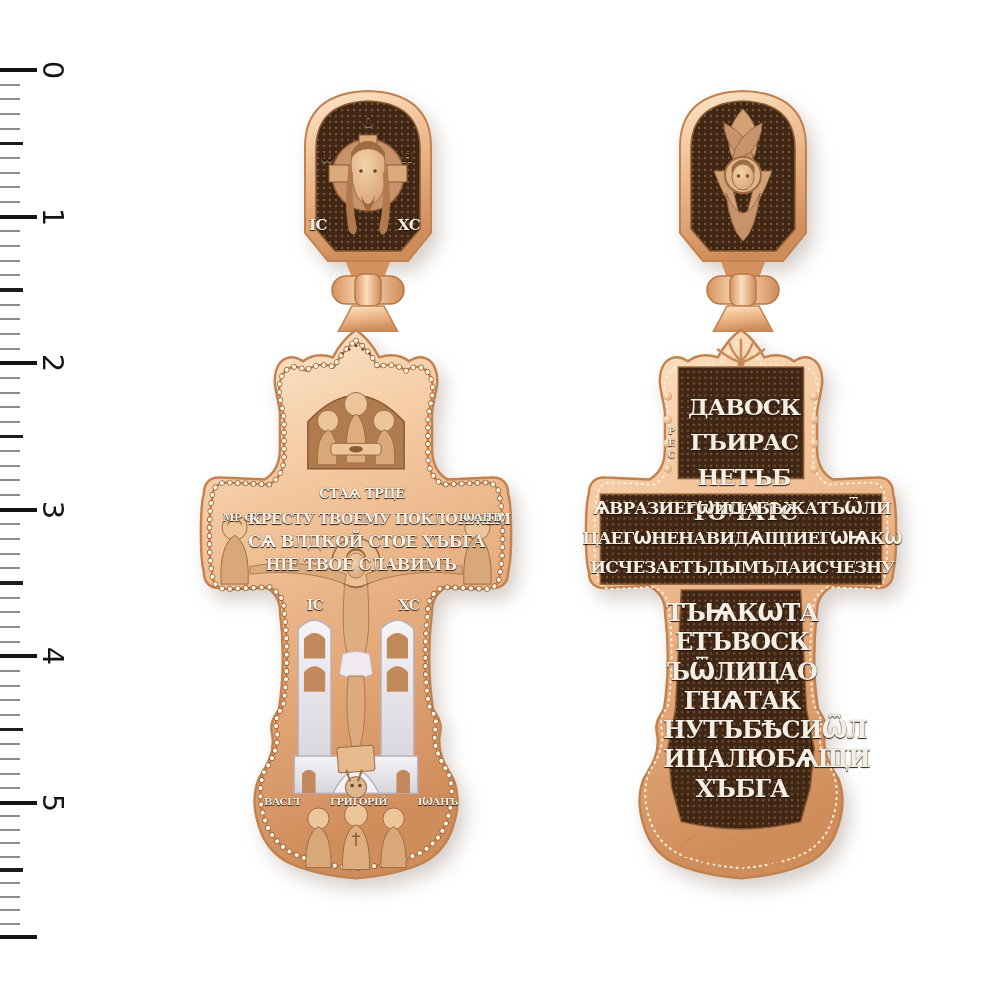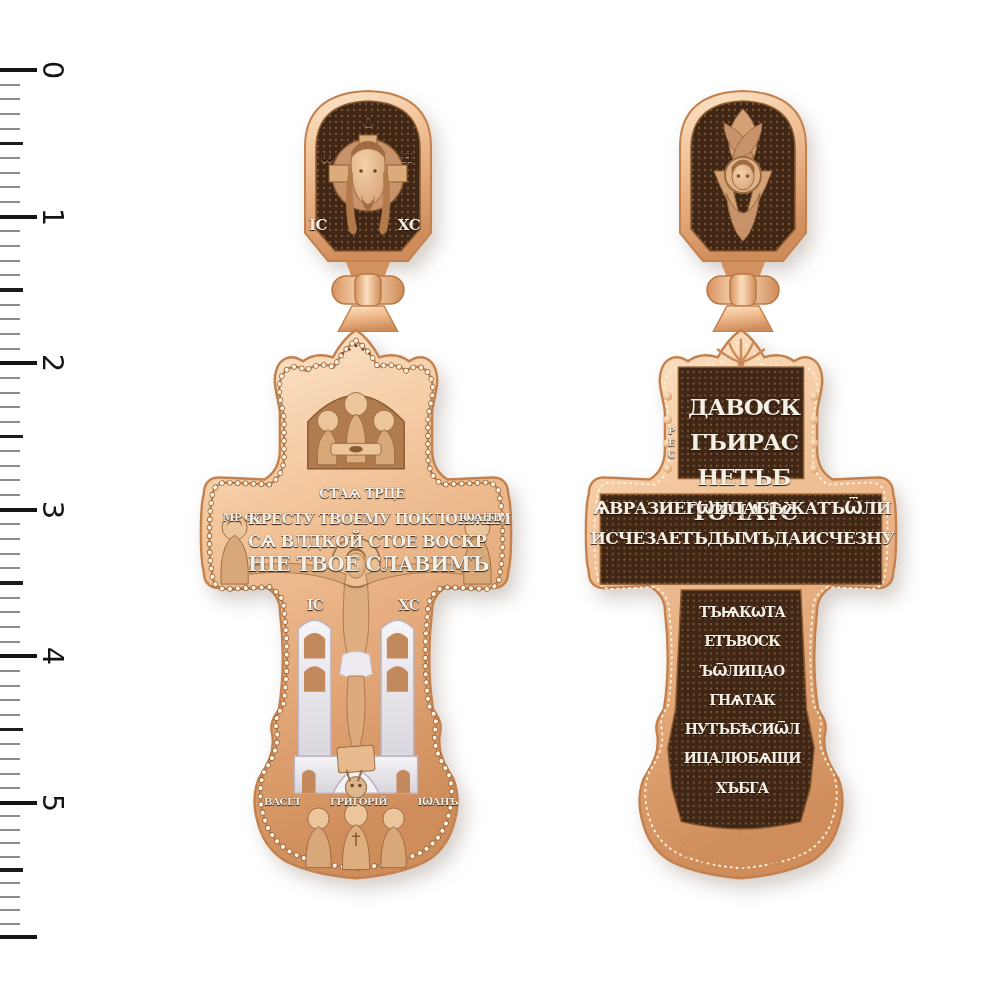--- a/index.html
+++ b/index.html
@@ -19,41 +19,41 @@
       color:#f4efe4;text-shadow:0 1px 1px rgba(35,17,6,.95), 0 0 1px rgba(35,17,6,.6);
       letter-spacing:-.5px;white-space:nowrap;text-align:center;line-height:1;}
   .sl-dark{color:#38200f;text-shadow:0 1px 0 rgba(255,230,200,.5);}
   .sl-block div{text-align:center;}
   
   #f-caption{left:295px;top:487px;width:134px;font-size:13px;}
   #f-barlines{left:248px;top:507px;width:226px;}
   #f-barlines div{line-height:23px;}
   #f-barlines div:nth-child(1){font-size:14.5px;}
   #f-barlines div:nth-child(2){font-size:16px;}
-  #f-barlines div:nth-child(3){font-size:20px;}
+  #f-barlines div:nth-child(3){font-size:16px;}
   #f-lbl-l{left:222px;top:512px;width:40px;font-size:10.5px;}
   #f-lbl-r{left:452px;top:512px;width:56px;font-size:10.5px;}
   #f-icxc-l{left:298px;top:598px;width:34px;font-size:14px;}
   #f-icxc-r{left:392px;top:598px;width:34px;font-size:14px;}
   #f-saints{left:264px;top:797px;width:194px;display:flex;justify-content:space-between;}
   #f-saints div{font-size:10px;position:static;}
   
   #fb-om{left:316px;top:152px;width:22px;font-size:12px;}
   #fb-o{left:357px;top:117px;width:22px;font-size:12px;}
   #fb-n{left:396px;top:152px;width:22px;font-size:12px;}
   #fb-ic{left:305px;top:218px;width:26px;font-size:15px;}
   #fb-xc{left:396px;top:218px;width:26px;font-size:15px;}
   
   #b-top{left:671px;top:389px;width:146px;}
   #b-top div{line-height:35px;font-size:23px;letter-spacing:-1px;}
   #b-small{left:662px;top:425px;width:14px;font-size:9.5px;writing-mode:vertical-rl;text-orientation:upright;letter-spacing:1px;}
   #b-bar{left:581px;top:494px;width:322px;}
   #b-bar div{line-height:29.5px;font-size:17px;letter-spacing:-1px;}
   #b-bot{left:663px;top:598px;width:158px;}
-  #b-bot div{line-height:29.3px;font-size:14px;letter-spacing:-1px;}
+  #b-bot div{line-height:29.3px;font-size:24px;letter-spacing:-1px;}
 </style>
 </head>
 <body>
 
 <div id="stage">
 
   <svg width="0" height="0" style="position:absolute" aria-hidden="true">
     <defs>
       <linearGradient id="goldMain" x1="0" y1="0" x2="0.25" y2="1">
         <stop offset="0" stop-color="#fce7cd"></stop>
@@ -267,21 +267,21 @@
         <circle cx="153" cy="22" r="1.4" fill="#6b4224"></circle>
       <circle cx="167" cy="22" r="1.4" fill="#6b4224"></circle>
         <circle cx="146" cy="26" r="1.2" fill="#6b4224"></circle>
       <circle cx="174" cy="26" r="1.2" fill="#6b4224"></circle>
     </svg>
 
     <div class="sl" id="f-caption">СТАѦ ТРЦЕ</div>
     <div class="sl" id="f-lbl-l">МР ѲУ</div>
     <div class="sl sl-block" id="f-barlines">
         <div>КРЕСТУ ТВОЕМУ ПОКЛОНѦЕМ</div>
-        <div>СѦ ВЛДКОЙ СТОЕ ВОСКР</div>
+        <div>СѦ ВЛДКОЙ СТОЕ ХЪБГА</div>
         <div>НІЕ ТВОЕ СЛАВИМЪ</div>
       </div>
     <div class="sl" id="f-lbl-r">ІѠАНЪ</div>
     <div class="sl" id="f-icxc-l">ІС</div>
     <div class="sl" id="f-icxc-r">ХС</div>
     <div class="sl" id="f-saints">
         <div>ВАСІЛ</div>
         <div>ГРИГОРІЙ</div>
         <div>ІѠАНЪ</div>
       </div>
@@ -357,20 +357,21 @@
 
     <div class="sl sl-block" id="b-top">
         <div>ДАВОСК</div>
         <div>ГЪИРАС</div>
         <div>НЕТЪБ</div>
         <div>ТОЧАТС</div>
       </div>
     <div class="sl" id="b-small">РЕС</div>
     <div class="sl sl-block" id="b-bar">
         <div>ѦВРАЗИЕГѠИДАБѢЖАТЪѾЛИ</div>
+        <div>ЦАЕГѠНЕНАВИДѦЩІИЕГѠѨКѠ</div>
         <div>ИСЧЕЗАЕТЪДЫМЪДАИСЧЕЗНУ</div>
       </div>
     <div class="sl sl-block" id="b-bot">
         <div>ТЪѨКѠТА</div>
         <div>ЕТЪВОСК</div>
         <div>ЪѾЛИЦАО</div>
         <div>ГНѦТАК</div>
         <div>НУТЪБѢСИѾЛ</div>
         <div>ИЦАЛЮБѦЩИ</div>
         <div>ХЪБГА</div>

